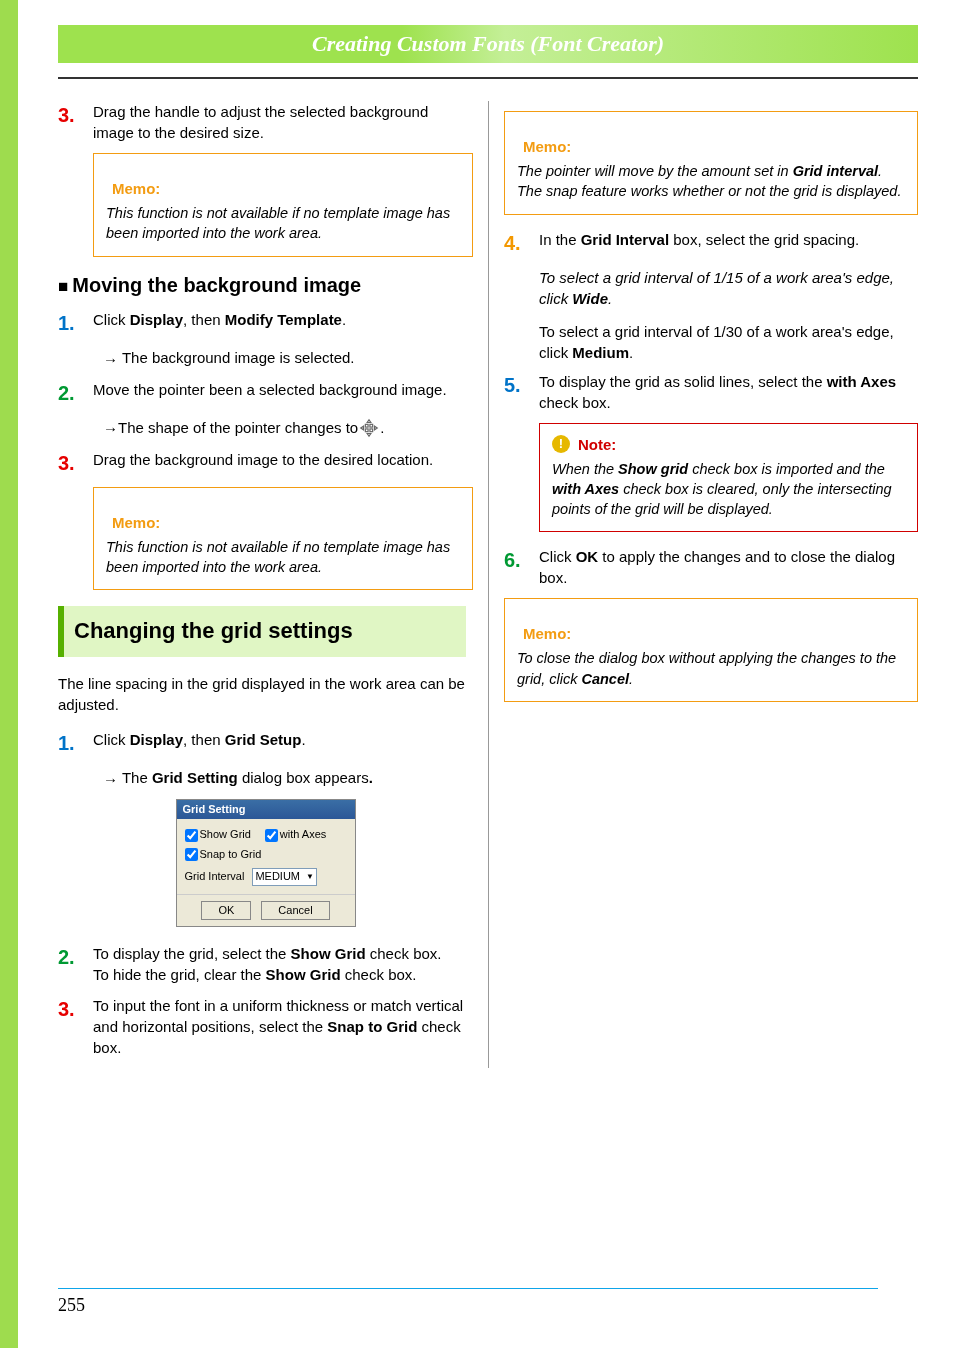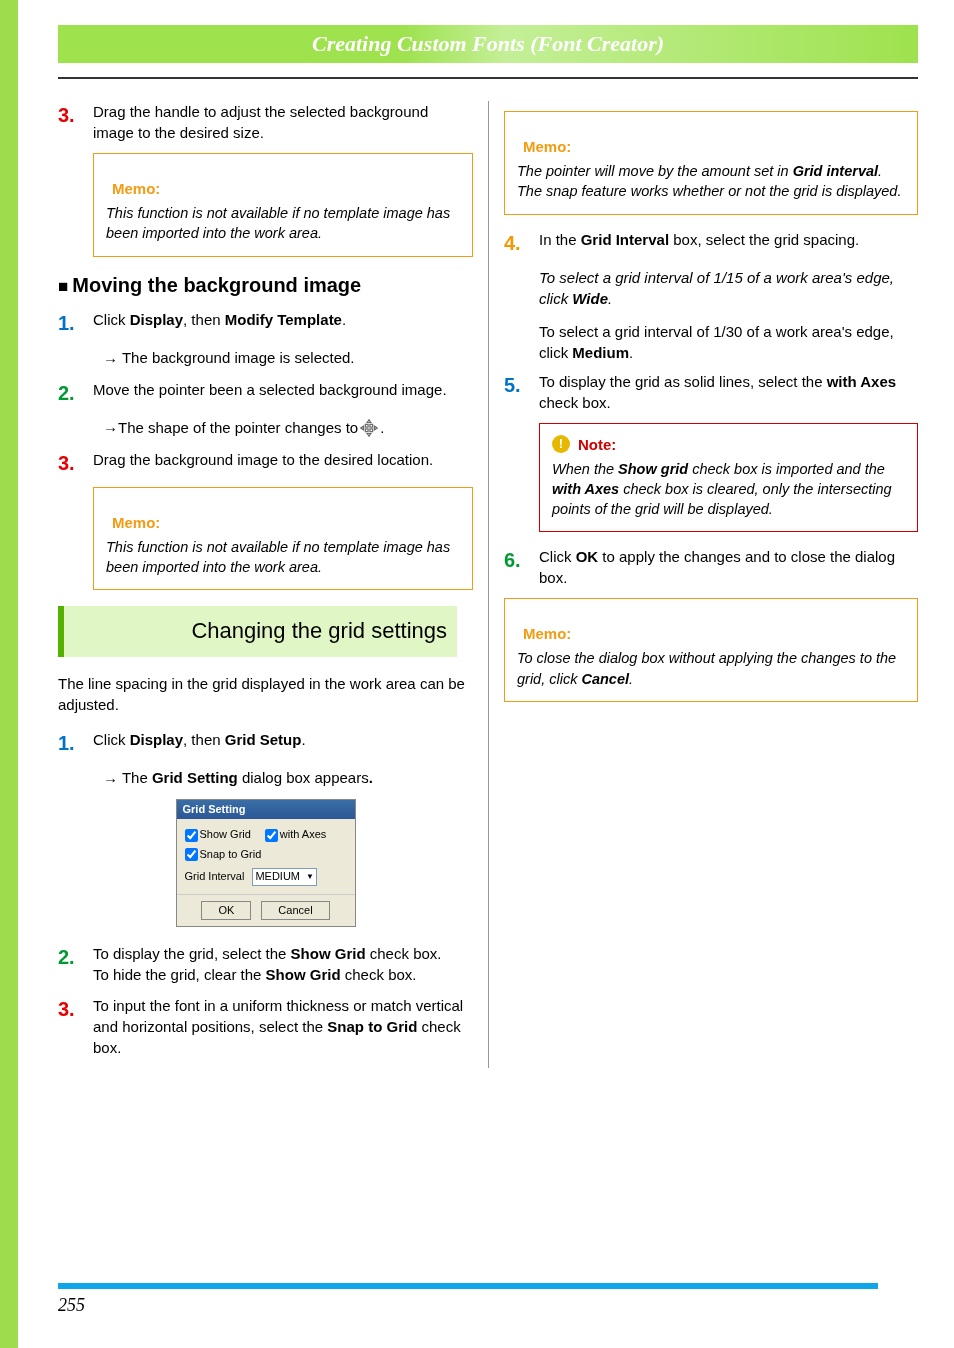--- a/index.html
+++ b/index.html
@@ -116,24 +116,24 @@
   .subhead {
     font-size: 20px;
     font-weight: bold;
     margin: 14px 0 10px 0;
   }
   .subhead .sq { font-size: 17px; margin-right: 4px; }
   .section-title {
     background: #e0f6c4;
     border-left: 6px solid #56b000;
     padding: 10px 10px;
-    font-weight: normal;
+    font-weight: bold;
     font-size: 22px;
-    text-align: right;
-    margin: 16px 16px 16px 0;
+    text-align: left;
+    margin: 16px 7px 16px 0;
   }
   .plaintext {
     font-size: 15px;
     margin-bottom: 14px;
   }
   .dlg {
     width: 180px;
     margin: 8px auto 16px auto;
     border: 1px solid #888;
     background: #ece9d8;
@@ -164,25 +164,24 @@
     border:1px solid #888; background:#ece9d8;
     padding:1px 16px; font-size:11px;
   }
   .cursor-ic {
     display:inline-block; vertical-align:middle;
     width:22px; height:22px;
   }
   .cursor-ic svg { width:22px; height:22px; }
   .footer {
     position:absolute; bottom:30px; left:40px;
-    border-top:6px solid #0ea5e9; width:820px;
+    border-top:1px solid #0ea5e9; width:820px;
     padding-top:4px;
     font-family:"Times New Roman", serif;
     font-size:18px;
-    font-style:italic;
   }
 </style>
 </head>
 <body>
 
 <div class="page">
   <div class="green-strip"></div>
   <div class="main">
     <div class="banner">Creating Custom Fonts (Font Creator)</div>
     <hr class="rule">

